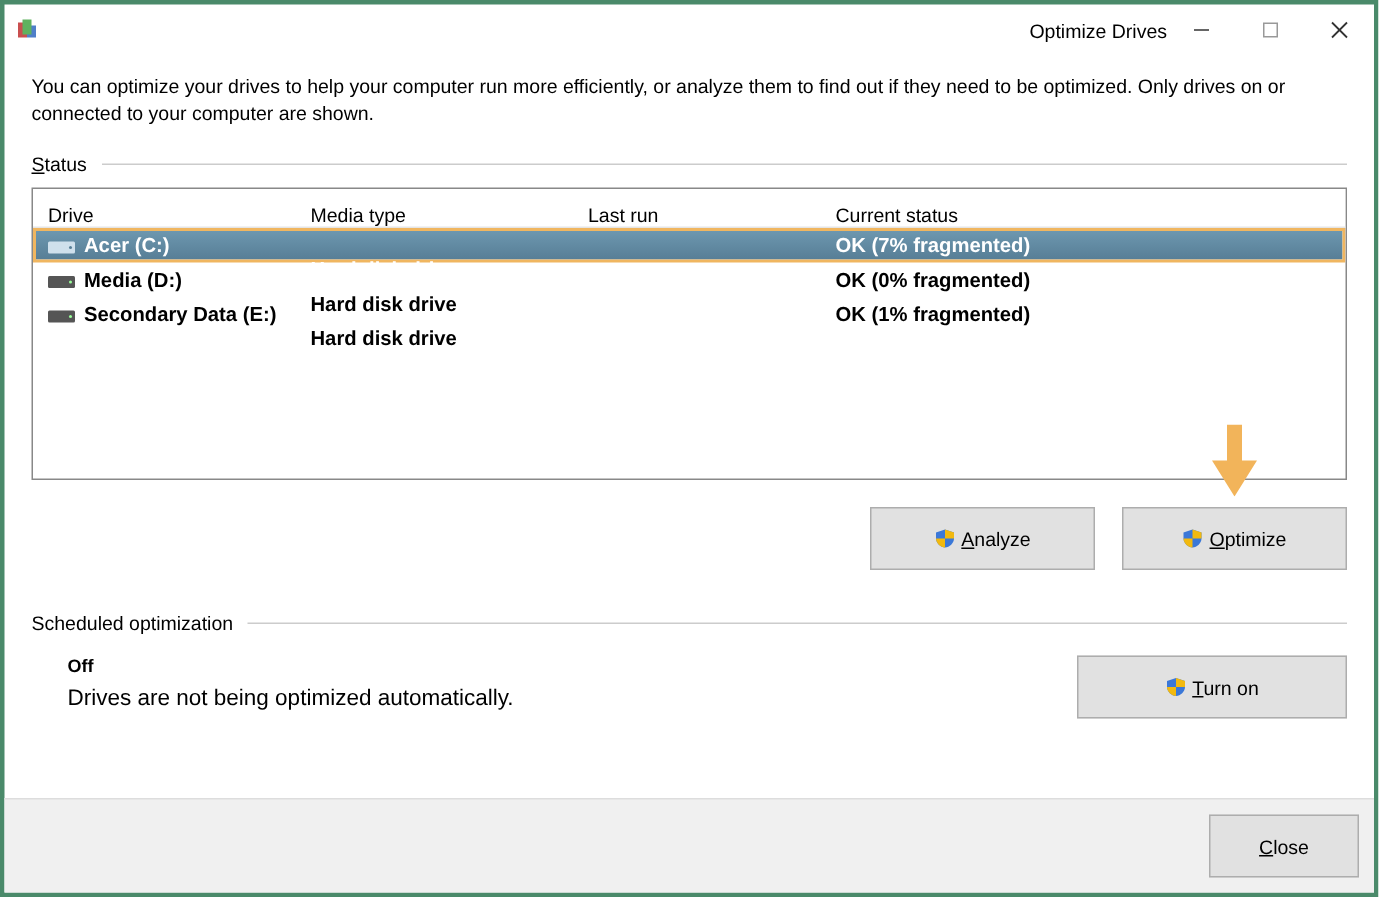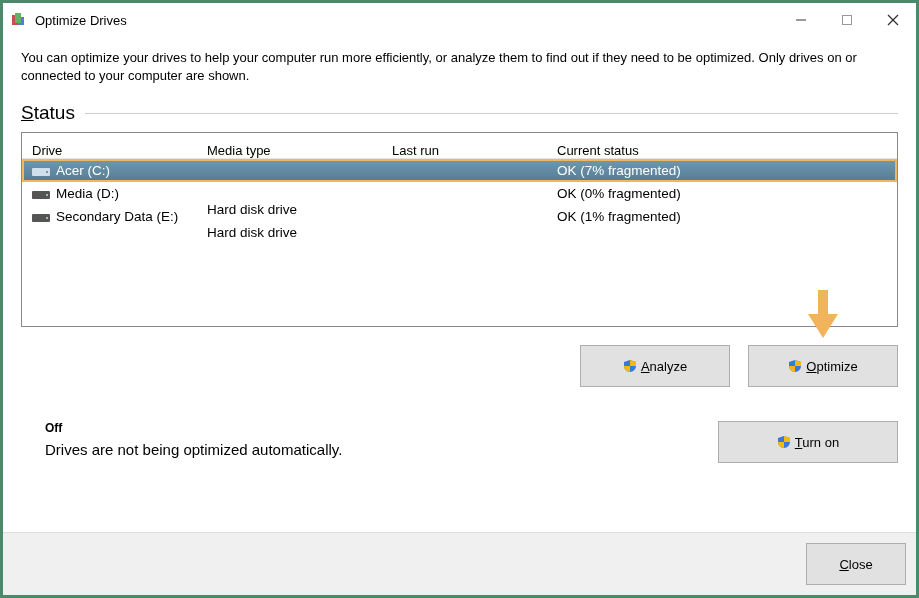--- a/index.html
+++ b/index.html
@@ -26,20 +26,21 @@
     padding: 0 0 0 8px;
   }
   .titlebar .app-icon {
     width: 16px;
     height: 16px;
     margin-right: 8px;
   }
   .titlebar .title {
     flex: 1;
     font-size: 13px;
+    text-align: right;
   }
   .win-controls {
     display: flex;
     align-items: stretch;
     height: 100%;
   }
   .win-btn {
     width: 46px;
     display: flex;
     align-items: center;
@@ -52,21 +53,21 @@
     flex: 1;
     display: flex;
     flex-direction: column;
   }
   .desc {
     font-size: 13px;
     line-height: 1.35;
     margin-bottom: 18px;
   }
   .section-label {
-    font-size: 19px;
+    font-size: 13px;
     display: flex;
     align-items: center;
     margin-bottom: 8px;
   }
   .section-label .line {
     flex: 1;
     border-top: 1px solid #ccc;
     margin-left: 10px;
   }
   .section-label .u { text-decoration: underline; }
@@ -88,20 +89,21 @@
   }
   .col-drive { width: 175px; }
   .col-media { width: 185px; margin-top: 32px; }
   .col-last  { width: 165px; }
   .col-status{ flex: 1; }
   .tbody .row {
     display: flex;
     height: 23px;
     align-items: center;
     font-size: 13.5px;
+    font-weight: bold;
   }
   .tbody .row .col { padding: 0 10px; display: flex; align-items: center; gap: 6px; }
   .row.selected {
     background: linear-gradient(#6d97af, #577e96);
     color: #fff;
     border: 2px solid #f0b660;
   }
   .row.selected .col { padding: 0 8px; }
   .drive-icn {
     width: 18px;
@@ -274,20 +276,24 @@
               <path d="M7 1 L13 3 V7 C13 10 10 13 7 13 C4 13 1 10 1 7 V3 Z" fill="#3b78d8"></path>
               <path d="M7 1 L13 3 V7 H7 Z" fill="#f2b90f"></path>
               <path d="M7 7 V13 C4 13 1 10 1 7 H7 Z" fill="#f2b90f"></path>
             </svg>
         </span>
         <span><span class="u">O</span><span>ptimize</span></span>
       </div>
     </div>
 
     <div class="sched-section">
+      <div class="section-label">
+        <span>Scheduled optimization</span>
+        <span class="line"></span>
+      </div>
       <div class="sched-body">
         <div class="sched-left">
           <div class="off-label">Off</div>
           <div class="sub">Drives are not being optimized automatically.</div>
         </div>
         <div class="btn" style="min-width:180px">
           <span class="shield">
             <svg viewBox="0 0 14 14">
                 <path d="M7 1 L13 3 V7 C13 10 10 13 7 13 C4 13 1 10 1 7 V3 Z" fill="#3b78d8"></path>
                 <path d="M7 1 L13 3 V7 H7 Z" fill="#f2b90f"></path>

